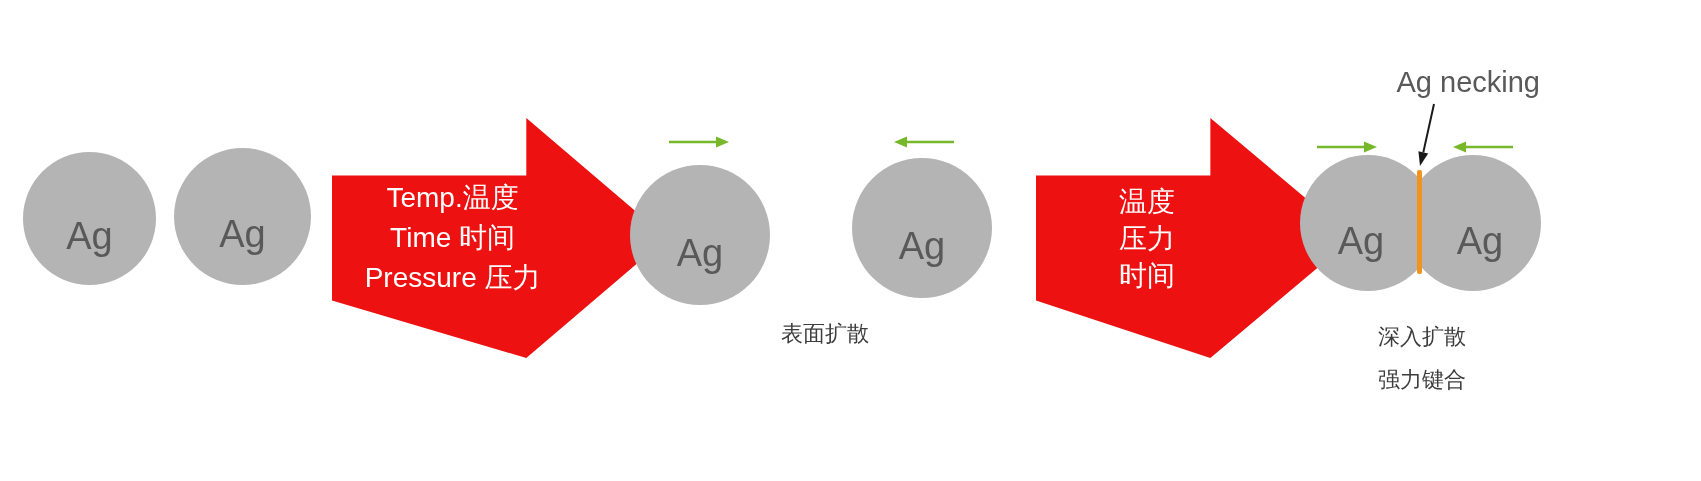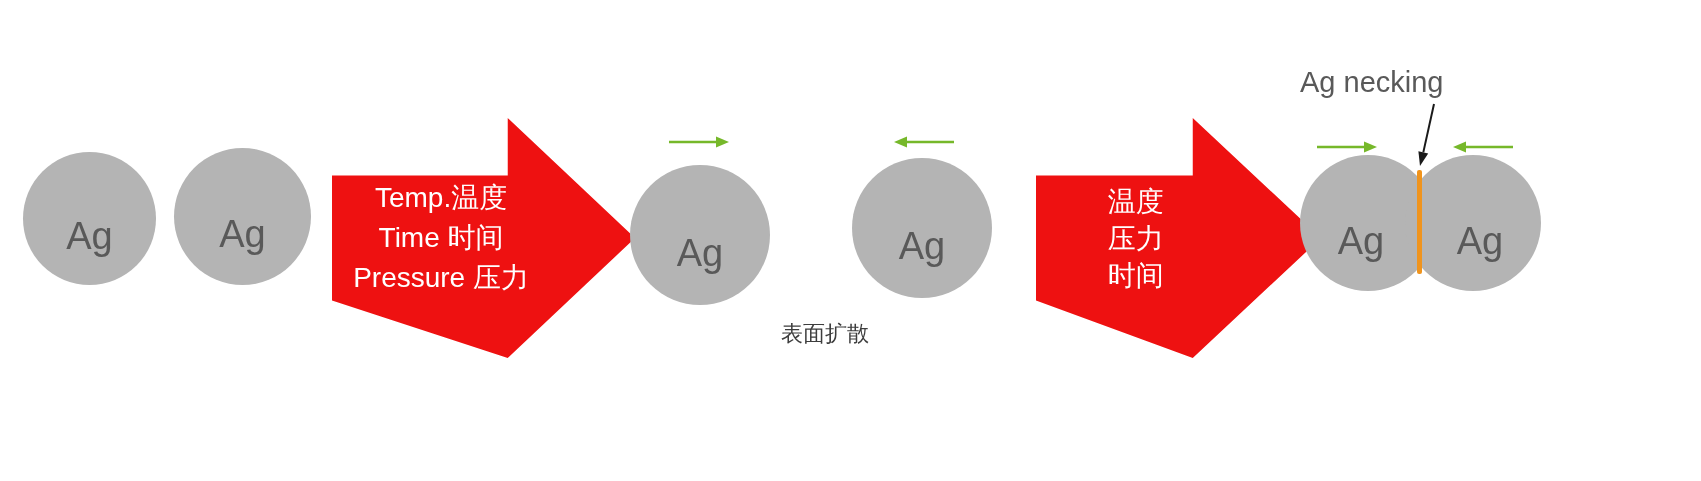--- a/index.html
+++ b/index.html
@@ -23,20 +23,21 @@
   }
   .particle .lbl {
     font-size: 38px;
     color: var(--particle_text, #595959);
     margin-top: 36px;
   }
 
   .process-arrow {
     position: absolute;
     background: var(--process_arrow, #ee1111);
+    padding-left: 32px;
   }
   .arrow-shape-1 {
     clip-path: polygon(0% 24%, 58% 24%, 58% 0%, 100% 50%, 58% 100%, 0% 76%);
   }
   .arrow-shape-2 {
     clip-path: polygon(0% 24%, 55% 24%, 55% 0%, 100% 50%, 55% 100%, 0% 76%);
     margin-left: 24px;
   }
   .arrow-text {
     position: absolute;
@@ -62,21 +63,21 @@
   .necking-line {
     position: absolute;
     width: 5px;
     height: 104px;
     background: var(--necking_line, #f0941d);
     border-radius: 2px;
   }
 
   .annotation {
     position: absolute;
-    text-align: left;
+    text-align: right;
     color: var(--particle_text, #595959);
     font-size: 29px;
   }
 
   .diff-arrow { position: absolute; width: 62px; height: 16px; }
   .diff-arrow line { stroke: var(--diffusion_arrow, #76b82a); stroke-width: 2.6px; }
   .diff-arrow polygon { fill: var(--diffusion_arrow, #76b82a); }
 </style>
 </head>
 <body>
@@ -144,14 +145,18 @@
     <span class="lbl" style="margin-left:14px;">Ag</span>
   </div>
 
   <div class="necking-line" style="left:1417px; top:170px;"></div>
 
   <svg class="abs" style="left:1408px; top:102px;" width="34" height="70" viewBox="0 0 34 70">
     <line x1="26" y1="2" x2="15.3" y2="50.4" stroke="#1a1a1a" stroke-width="2"></line>
     <polygon points="12,64 10.4,49.2 20.2,51.6" fill="#1a1a1a"></polygon>
   </svg>
 
+  <div class="caption" style="left:1297px; top:315px; width:250px;">
+    <div>深入扩散</div>
+    <div>强力键合</div>
+  </div>
 
 </div>
 
 </body></html>

